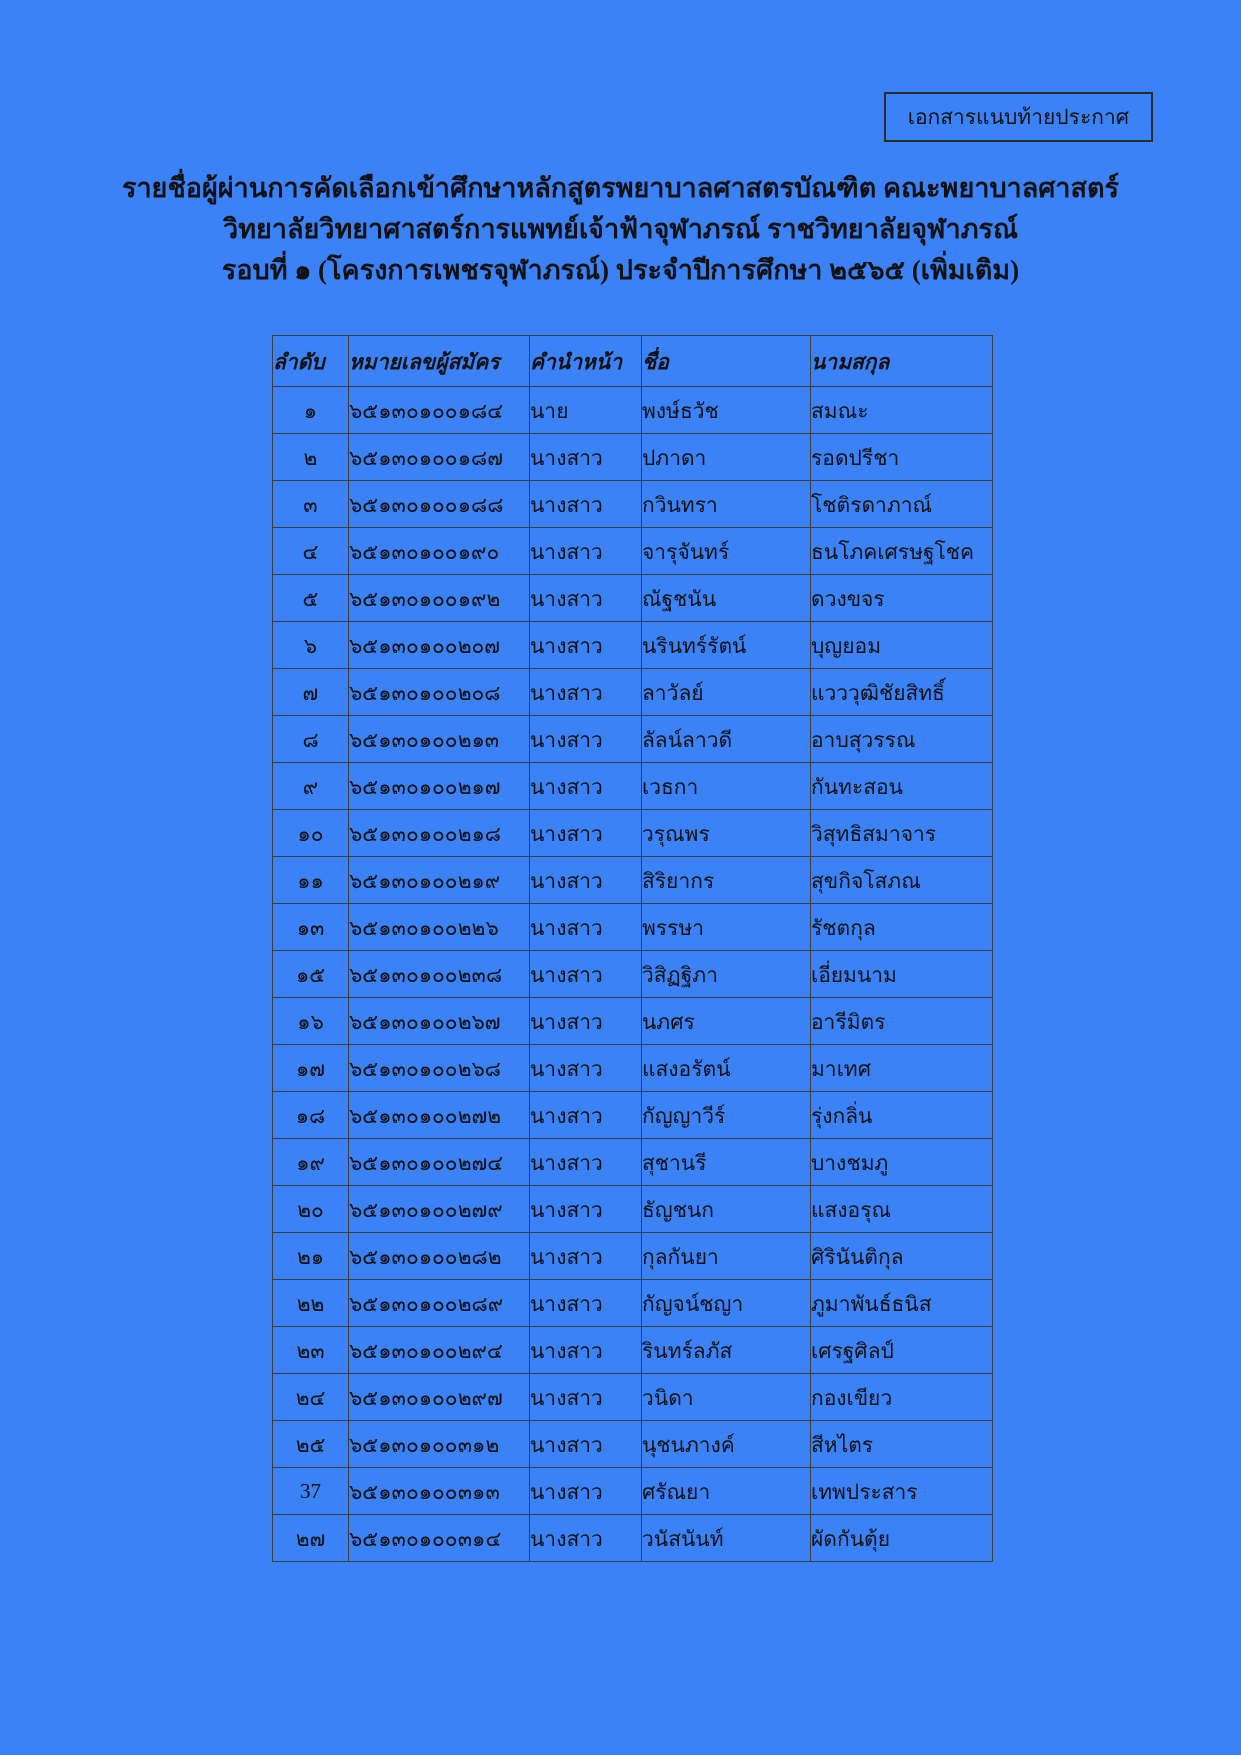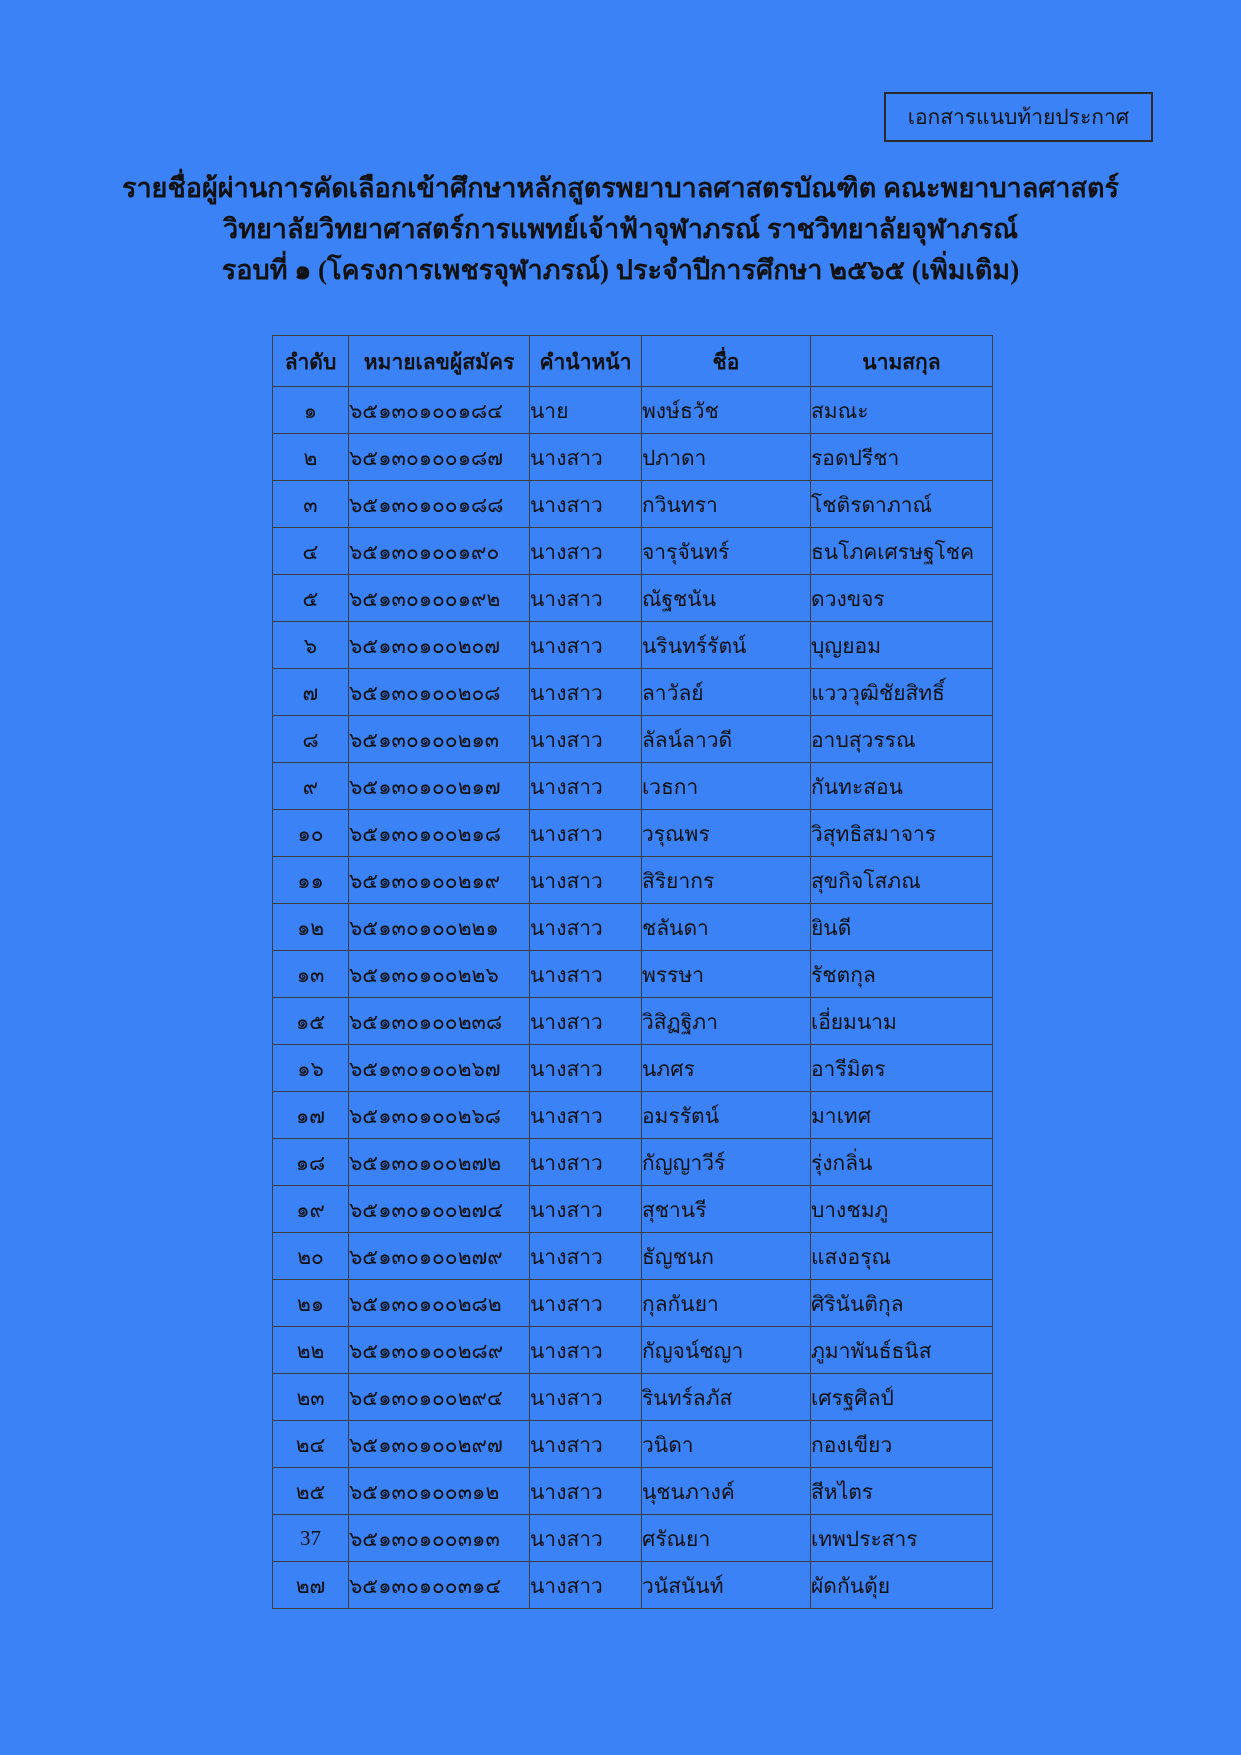--- a/index.html
+++ b/index.html
@@ -48,21 +48,22 @@
   table.roster th, table.roster td {
     border: 1.5px solid #3d3d3d;
     vertical-align: middle;
     padding: 0;
     overflow: hidden;
     white-space: nowrap;
   }
   table.roster th {
     font-weight: bold;
     height: 50px;
-    text-align: center;
+    text-align: left;
+    font-style: italic;
   }
   table.roster td { height: 46px; }
   .col-no    { width: 76px;  }
   .col-appid { width: 181px; }
   .col-pref  { width: 112px; }
   .col-first { width: 169px; }
   .col-last  { width: 182px; }
   td.c-no    { text-align: center; }
   td.c-appid { text-align: left; padding-left: 14px; }
   td.c-pref  { text-align: left; padding-left: 14px; }
@@ -173,27 +174,20 @@
           <td class="c-last">วิสุทธิสมาจาร</td>
         </tr>
         <tr>
           <td class="c-no">๑๑</td>
           <td class="c-appid">๖๕๑๓๐๑๐๐๒๑๙</td>
           <td class="c-pref">นางสาว</td>
           <td class="c-first">สิริยากร</td>
           <td class="c-last">สุขกิจโสภณ</td>
         </tr>
         <tr>
-          <td class="c-no">๑๒</td>
-          <td class="c-appid">๖๕๑๓๐๑๐๐๒๒๑</td>
-          <td class="c-pref">นางสาว</td>
-          <td class="c-first">ชลันดา</td>
-          <td class="c-last">ยินดี</td>
-        </tr>
-        <tr>
           <td class="c-no">๑๓</td>
           <td class="c-appid">๖๕๑๓๐๑๐๐๒๒๖</td>
           <td class="c-pref">นางสาว</td>
           <td class="c-first">พรรษา</td>
           <td class="c-last">รัชตกุล</td>
         </tr>
         <tr>
           <td class="c-no">๑๕</td>
           <td class="c-appid">๖๕๑๓๐๑๐๐๒๓๘</td>
           <td class="c-pref">นางสาว</td>
@@ -204,21 +198,21 @@
           <td class="c-no">๑๖</td>
           <td class="c-appid">๖๕๑๓๐๑๐๐๒๖๗</td>
           <td class="c-pref">นางสาว</td>
           <td class="c-first">นภศร</td>
           <td class="c-last">อารีมิตร</td>
         </tr>
         <tr>
           <td class="c-no">๑๗</td>
           <td class="c-appid">๖๕๑๓๐๑๐๐๒๖๘</td>
           <td class="c-pref">นางสาว</td>
-          <td class="c-first">อมรรัตน์</td>
+          <td class="c-first">แสงอรัตน์</td>
           <td class="c-last">มาเทศ</td>
         </tr>
         <tr>
           <td class="c-no">๑๘</td>
           <td class="c-appid">๖๕๑๓๐๑๐๐๒๗๒</td>
           <td class="c-pref">นางสาว</td>
           <td class="c-first">กัญญาวีร์</td>
           <td class="c-last">รุ่งกลิ่น</td>
         </tr>
         <tr>

